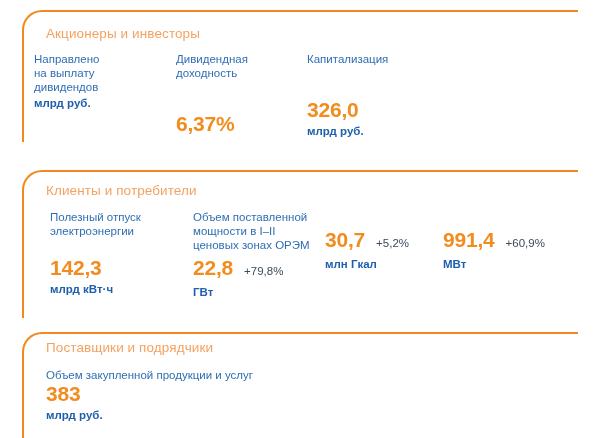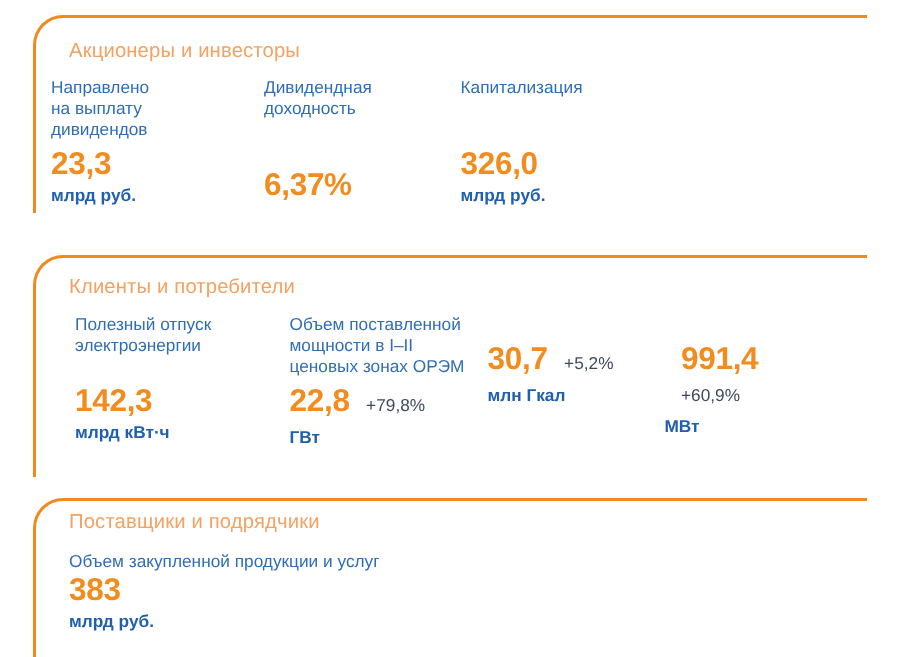--- a/index.html
+++ b/index.html
@@ -139,23 +139,20 @@
       <div class="vline"></div>
     </div>
     <div class="section-title">Акционеры и инвесторы</div>
 
     <div class="metrics">
 
       <div class="metric" style="left:0px; width:140px;">
         <div class="metric-label">Направлено
 на выплату
 дивидендов</div>
-        <div class="metric-valuerow">
-          <span class="metric-value">23,3</span>
-        </div>
         <div class="metric-unit">млрд руб.</div>
       </div>
 
       <div class="metric" style="left:142px; width:130px;">
         <div class="metric-label">Дивидендная
 доходность</div>
         <div class="metric-valuerow" style="margin-top:32px;">
           <span class="metric-value">6,37%</span>
         </div>
       </div>
@@ -203,21 +200,21 @@
 
       <div class="metric" style="left:275px; width:125px;">
         <div class="metric-valuerow" style="margin-top:18px;">
           <span class="metric-value">30,7</span>
           <span class="metric-delta">+5,2%</span>
         </div>
         <div class="metric-unit">млн Гкал</div>
       </div>
 
       <div class="metric" style="left:393px; width:150px;">
-        <div class="metric-valuerow" style="margin-top:18px;flex-direction:column;">
+        <div class="metric-valuerow" style="margin-top:18px;">
           <span class="metric-value">991,4</span>
           <span class="metric-delta">+60,9%</span>
         </div>
         <div class="metric-unit">МВт</div>
       </div>
 
     </div>
   </div>
 
   <div class="section" id="section-suppliers">

